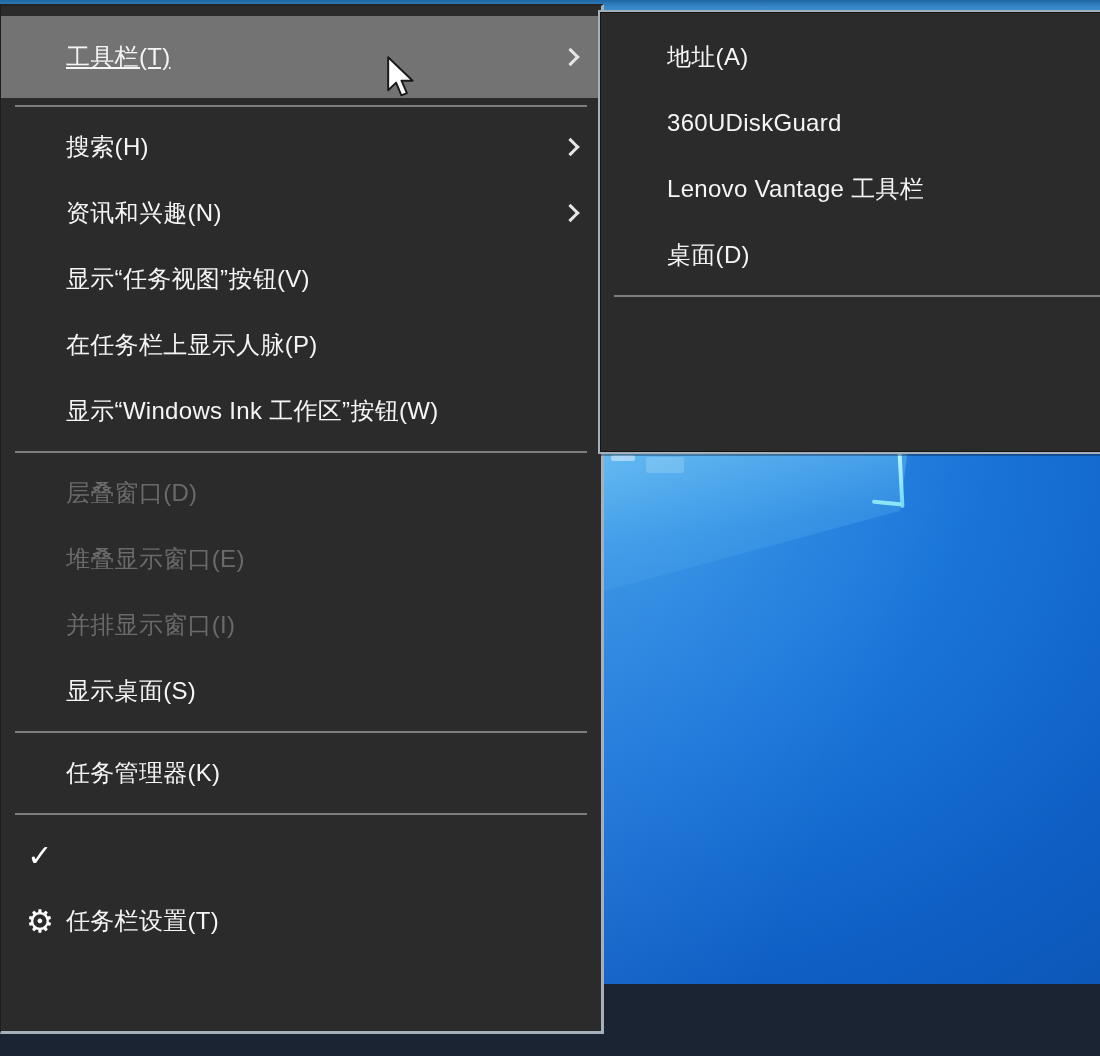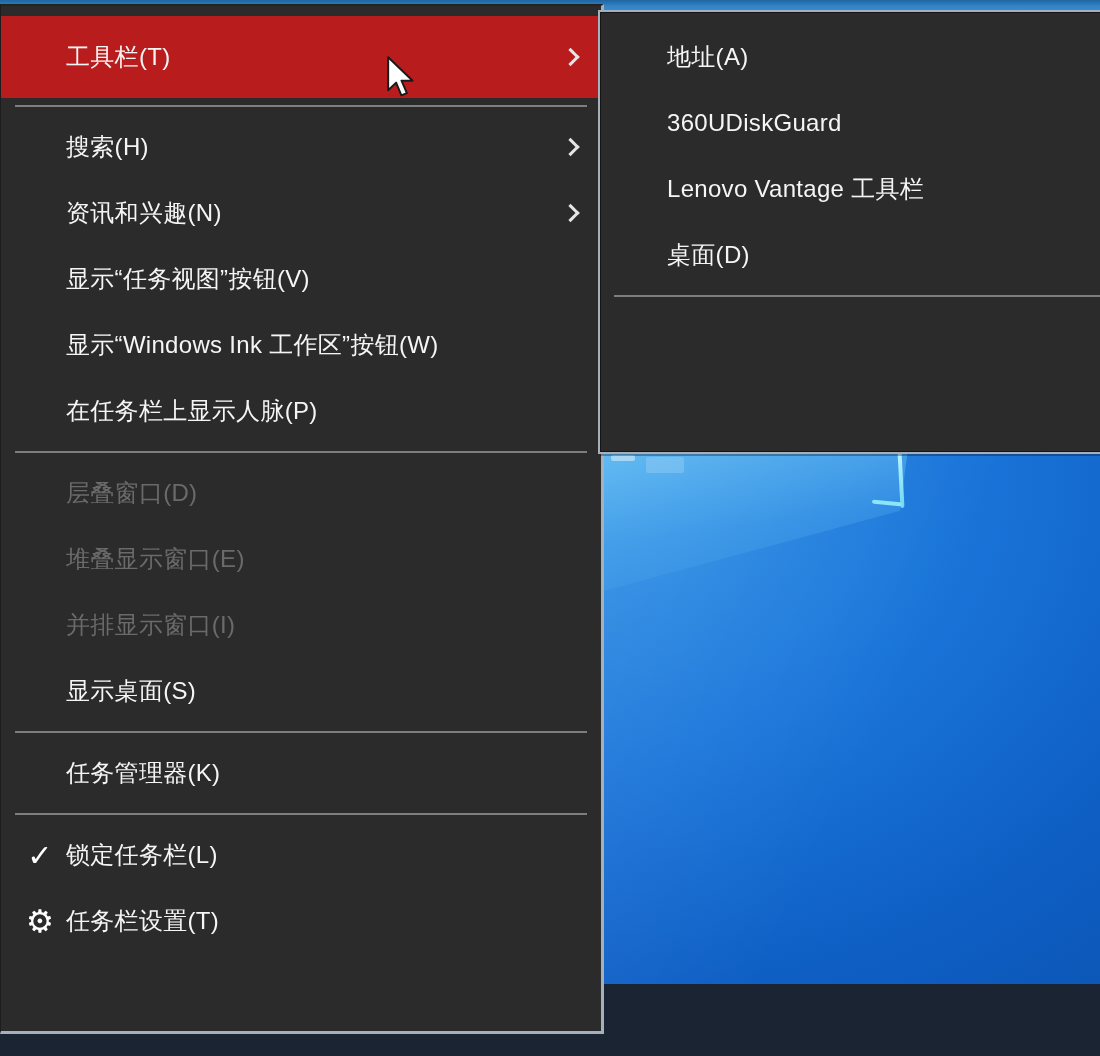--- a/index.html
+++ b/index.html
@@ -29,21 +29,21 @@
     background:linear-gradient(115deg, rgba(255,255,255,0.10) 0%, rgba(255,255,255,0.04) 30%, rgba(255,255,255,0) 55%); }
 
   
   .taskbar { position:absolute; left:0; top:984px; width:1100px; height:72px; background:#1a2433; }
 
   
   .menu { background:#2b2b2b; position:absolute; }
   .row { position:relative; height:66px; display:flex; align-items:center;
     padding-left:65px; color:#f5f5f5; font-size:24px; letter-spacing:0.3px; white-space:nowrap; }
   .row.first { height:82px; }
-  .row.hovered { background:#b91c1c; }
+  .row.hovered { background:#737373;text-decoration:underline; }
   .row.disabled { color:#6a6a6a; }
   .sep { height:2px; background:#7e7e7e; margin:7px 14px; }
   .chev { position:absolute; right:24px; top:50%; width:13px; height:13px;
     border-top:3px solid #e6e6e6; border-right:3px solid #e6e6e6;
     transform:translateY(-50%) rotate(45deg); }
   .gutter { position:absolute; left:22px; top:50%; transform:translateY(-50%);
     width:34px; text-align:center; color:#fff; }
   .gutter.check { font-size:30px; font-weight:bold; }
   .gutter.gear { font-size:31px; }
 
@@ -91,24 +91,24 @@
     <span class="chev"></span>
   </div>
   <div class="row">
     <span>资讯和兴趣(N)</span>
     <span class="chev"></span>
   </div>
   <div class="row">
     <span>显示“任务视图”按钮(V)</span>
   </div>
   <div class="row">
-    <span>显示“Windows Ink 工作区”按钮(W)</span>
+    <span>在任务栏上显示人脉(P)</span>
   </div>
   <div class="row">
-    <span>在任务栏上显示人脉(P)</span>
+    <span>显示“Windows Ink 工作区”按钮(W)</span>
   </div>
   <div class="sep"></div>
   <div class="row disabled">
     <span>层叠窗口(D)</span>
   </div>
   <div class="row disabled">
     <span>堆叠显示窗口(E)</span>
   </div>
   <div class="row disabled">
     <span>并排显示窗口(I)</span>
@@ -116,21 +116,20 @@
   <div class="row">
     <span>显示桌面(S)</span>
   </div>
   <div class="sep"></div>
   <div class="row">
     <span>任务管理器(K)</span>
   </div>
   <div class="sep"></div>
   <div class="row">
     <span class="gutter check">✓</span>
-    <span>锁定任务栏(L)</span>
   </div>
   <div class="row">
     <span class="gutter gear">⚙</span>
     <span>任务栏设置(T)</span>
   </div>
 </div>
 
 <div class="menu sub-menu">
   <div class="row">
     <span>地址(A)</span>

